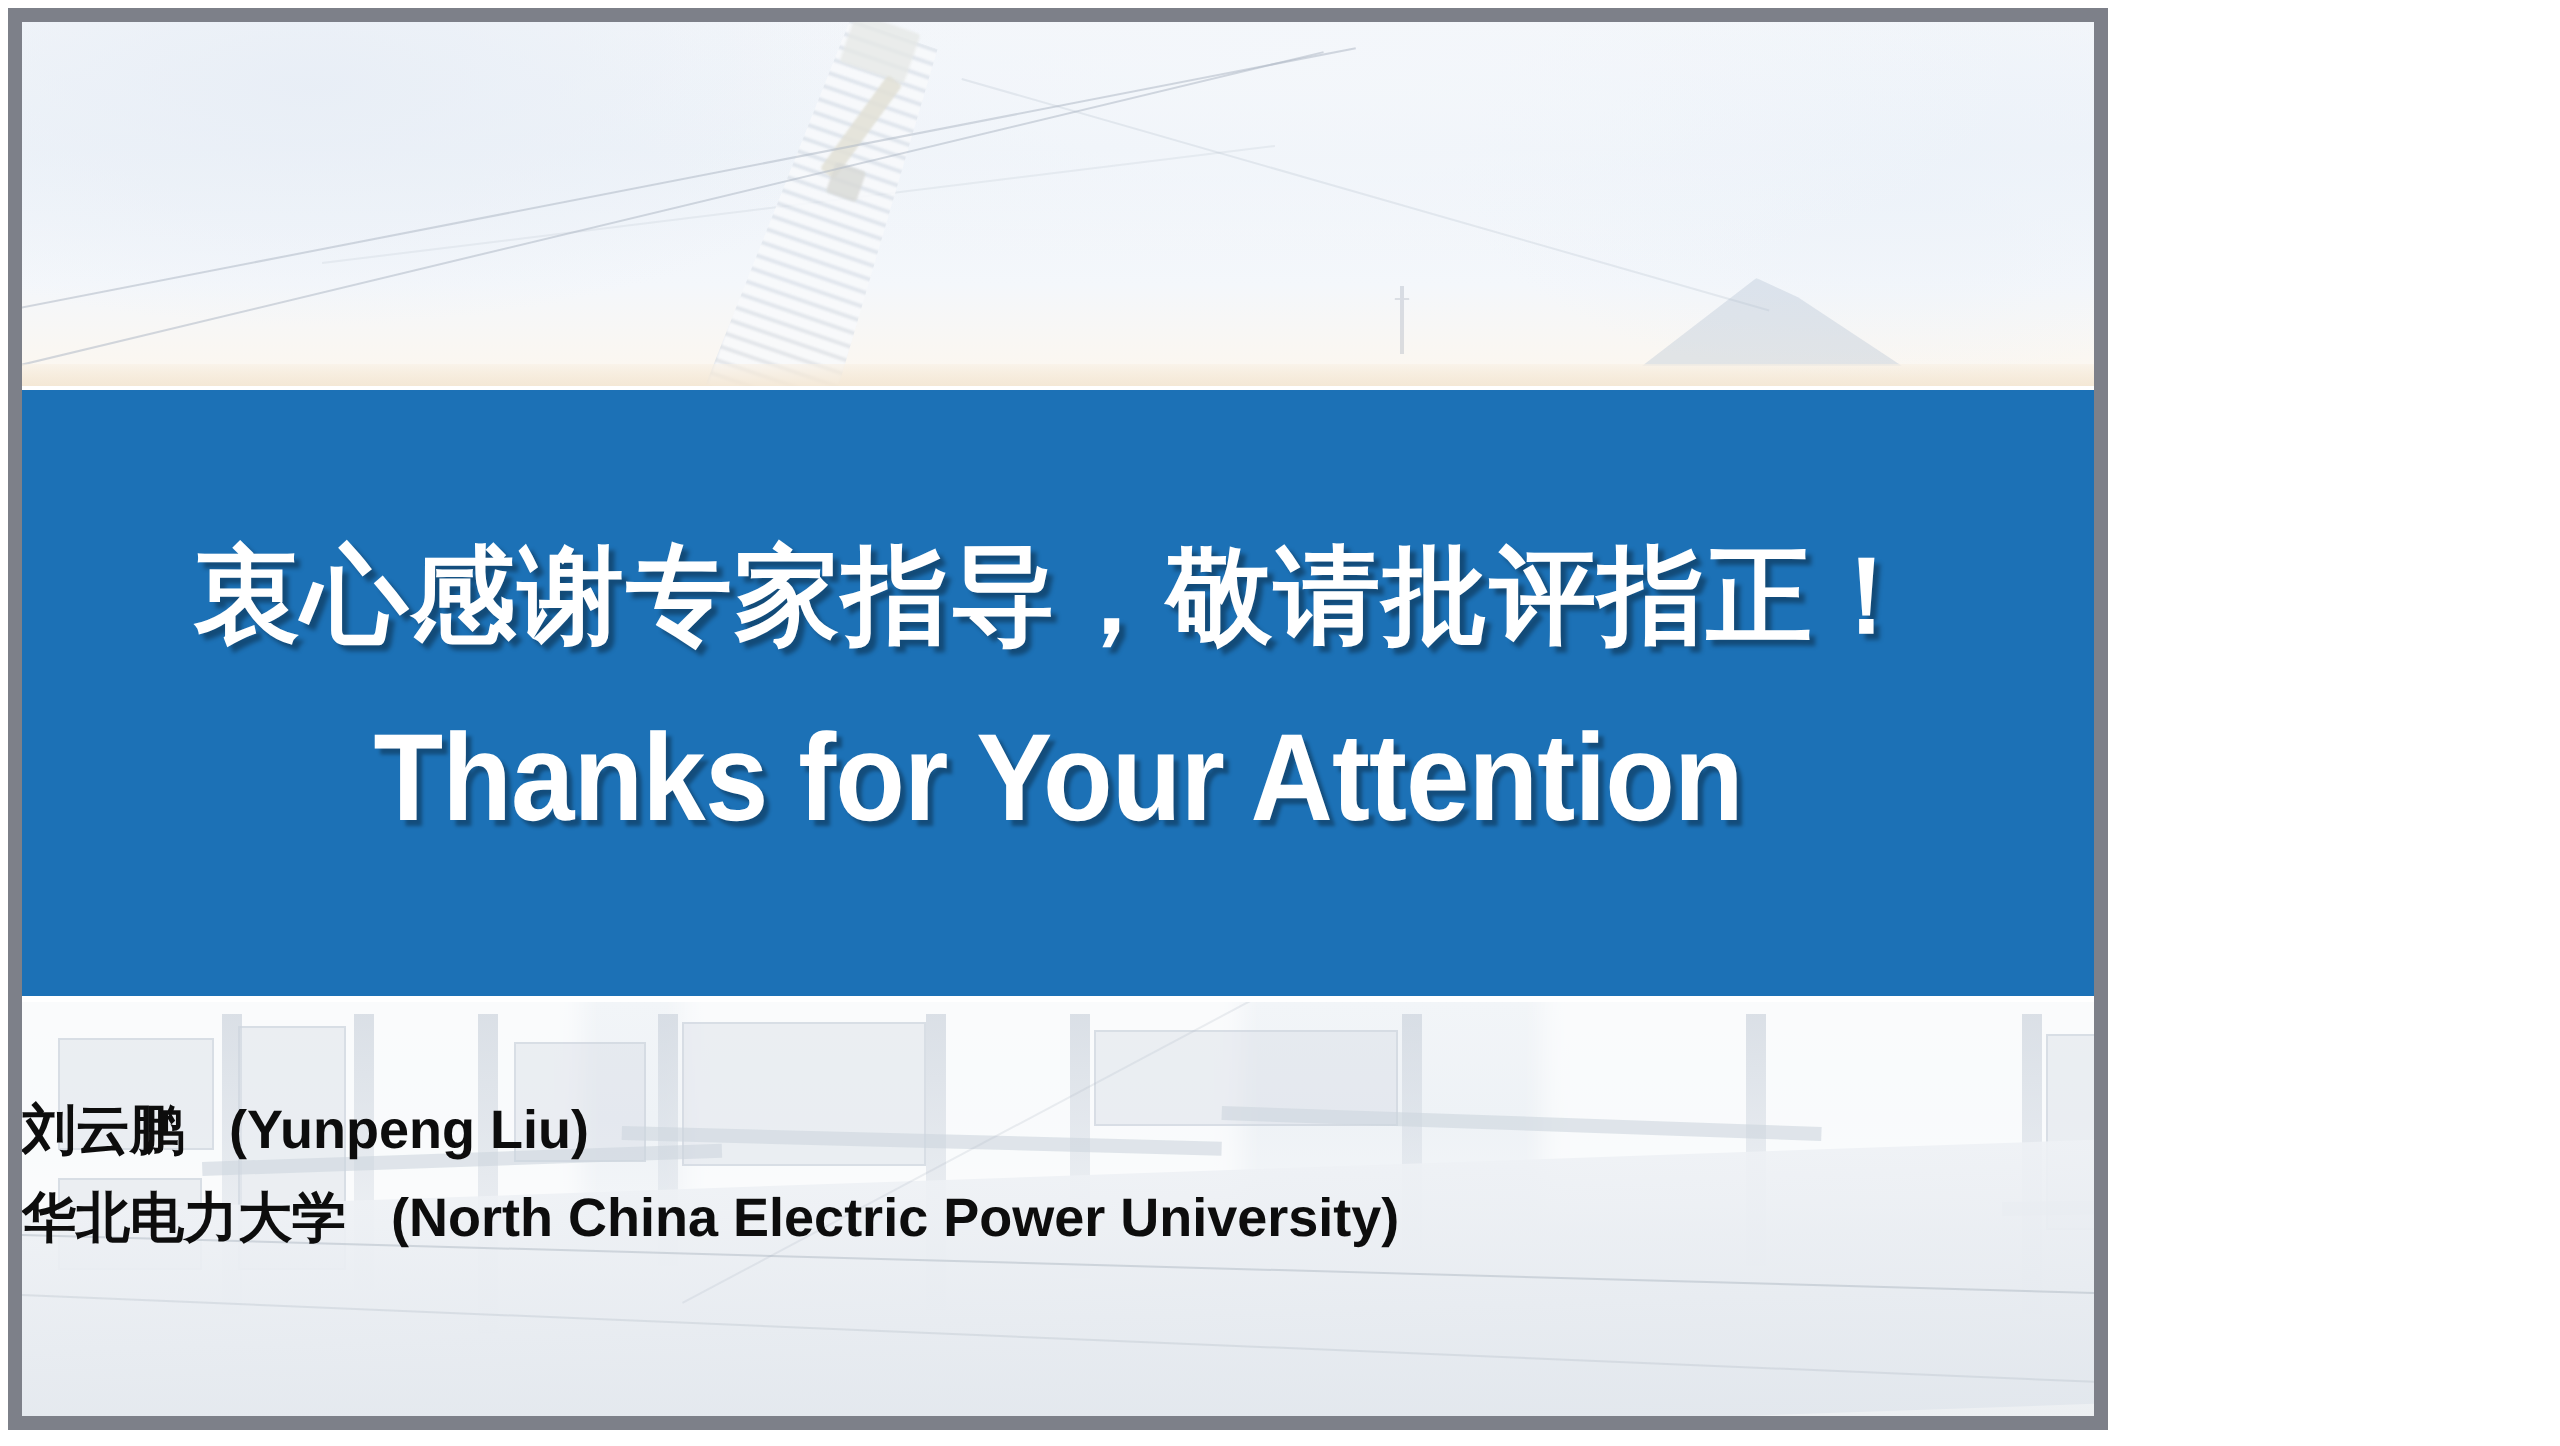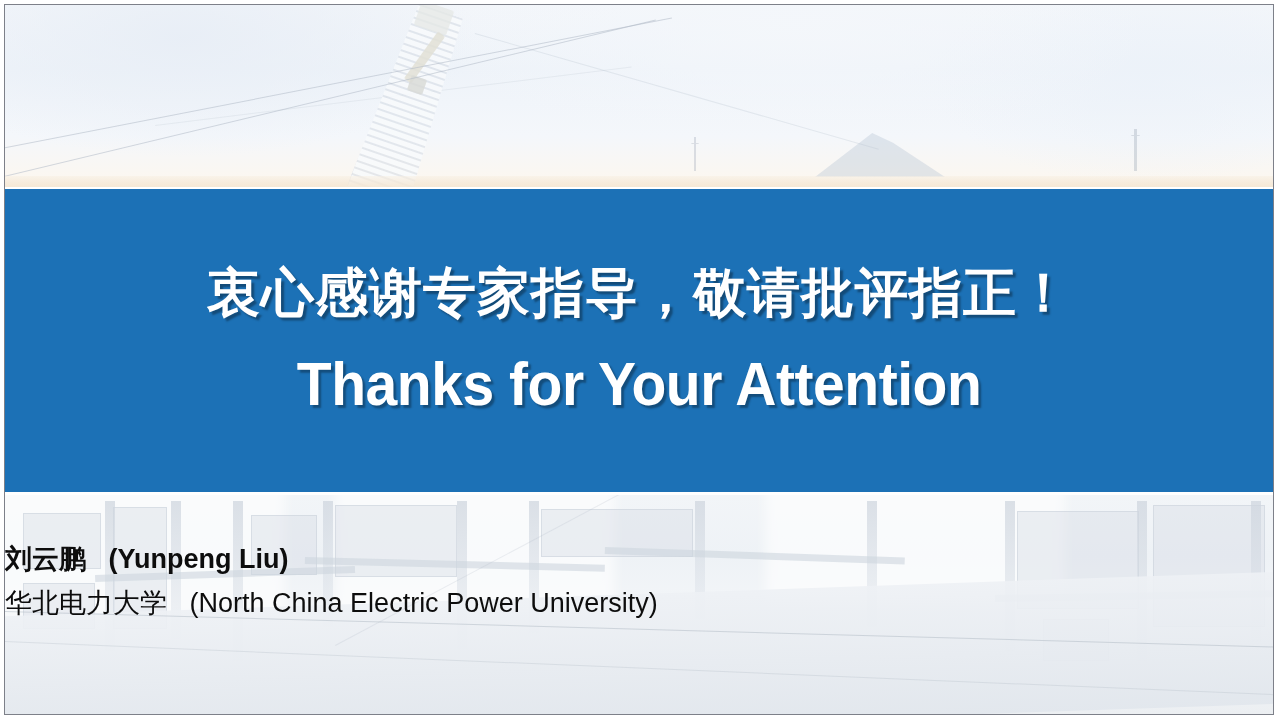--- a/index.html
+++ b/index.html
@@ -11,24 +11,24 @@
     height: 723px;
     overflow: hidden;
     font-family: "Liberation Sans", sans-serif;
   }
 
   
   #slide {
     position: absolute;
     left: 4px;
     top: 4px;
-    width: 1270px;
+    width: 1050px;
     height: 711px;
     box-sizing: border-box;
-    border: 1px solid #fca5a5;
+    border: 7px solid #fca5a5;
     background: #ffffff;
     overflow: hidden;
   }
 
   
   #top-photo {
     position: absolute;
     left: 0;
     top: 0;
     width: 100%;
@@ -248,21 +248,21 @@
     font-size: 27px;
     font-weight: bold;
     line-height: 1.05;
     margin: 0 0 16px 0;
     white-space: nowrap;
     font-family: "Liberation Sans", "DejaVu Sans", sans-serif;
   }
   .author-affil {
     color: #0d0d0d;
     font-size: 27px;
-    font-weight: normal;
+    font-weight: bold;
     line-height: 1.05;
     margin: 0;
     white-space: nowrap;
     font-family: "Liberation Sans", "DejaVu Sans", sans-serif;
   }
   .author-name, .author-affil { letter-spacing: 0px; }
 </style>
 </head>
 <body>
 

